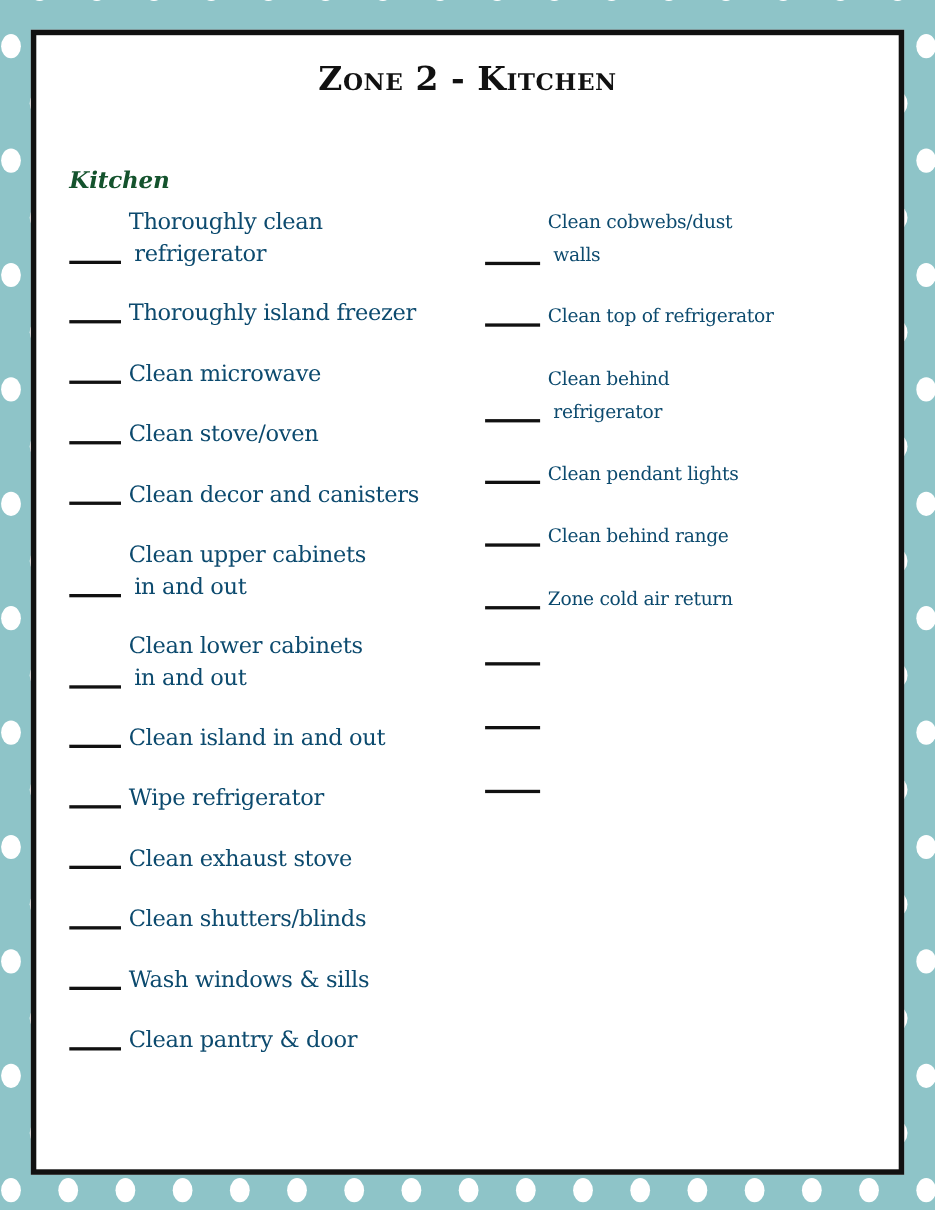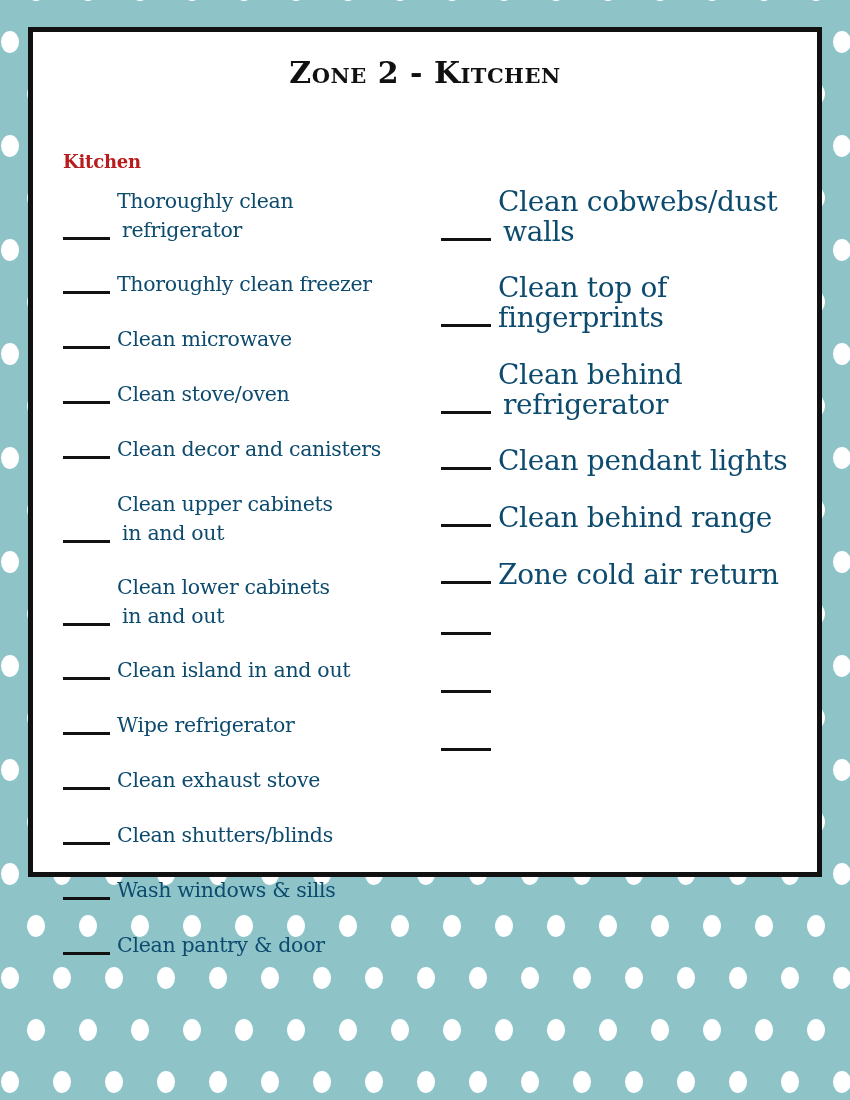--- a/index.html
+++ b/index.html
@@ -25,21 +25,21 @@
     height: 1100px;
     z-index: 0;
   }
 
   
   #sheet {
     position: absolute;
     left: 28px;
     top: 27px;
     width: 794px;
-    height: 850px;
+    height: 1041px;
     box-sizing: border-box;
     background: #ffffff;
     border: 5px solid #111111;
     z-index: 2;
   }
 
   #sheet-inner {
     position: relative;
     width: 100%;
     height: 100%;
@@ -62,23 +62,24 @@
     white-space: nowrap;
   }
 
   
   .section-heading {
     position: absolute;
     left: 30px;
     top: 119px;
     font-family: "DejaVu Serif", "Liberation Serif", serif;
     font-weight: bold;
-    font-size: 18px;
+    font-size: 21px;
     letter-spacing: -0.2px;
-    color: #b91c1c;
+    color: #14532d;
+    font-style: italic;
   }
 
   
   .column {
     position: absolute;
     top: 155px;
   }
   #col-left  { left: 30px;  width: 370px; }
   #col-right { left: 408px; width: 360px; }
 
@@ -115,21 +116,21 @@
     font-weight: normal;
     color: #0c4a6e;
     letter-spacing: -0.3px;
   }
 
   #col-left .item-text {
     font-size: 20.5px;
     line-height: 29px;
   }
   #col-right .item-text {
-    font-size: 28px;
+    font-size: 17px;
     line-height: 30px;
   }
 
   .item-text .cont {
     display: block;
     padding-left: 5px;
   }
 
   
   #col-left  .check-item { margin-bottom: 26px; }
@@ -594,21 +595,21 @@
     <div class="column" id="col-left">
         <div class="check-item two-line">
           <div class="check-line-wrap">
             <span class="blank-line"></span>
             <span class="item-text">Thoroughly clean<span class="cont">refrigerator</span></span>
           </div>
         </div>
         <div class="check-item">
           <div class="check-line-wrap">
             <span class="blank-line"></span>
-            <span class="item-text">Thoroughly clean freezer</span>
+            <span class="item-text">Thoroughly island freezer</span>
           </div>
         </div>
         <div class="check-item">
           <div class="check-line-wrap">
             <span class="blank-line"></span>
             <span class="item-text">Clean microwave</span>
           </div>
         </div>
         <div class="check-item">
           <div class="check-line-wrap">
@@ -674,21 +675,21 @@
     <div class="column" id="col-right">
         <div class="check-item two-line">
           <div class="check-line-wrap">
             <span class="blank-line"></span>
             <span class="item-text">Clean cobwebs/dust<span class="cont">walls</span></span>
           </div>
         </div>
         <div class="check-item">
           <div class="check-line-wrap">
             <span class="blank-line"></span>
-            <span class="item-text">Clean top of fingerprints</span>
+            <span class="item-text">Clean top of refrigerator</span>
           </div>
         </div>
         <div class="check-item two-line">
           <div class="check-line-wrap">
             <span class="blank-line"></span>
             <span class="item-text">Clean behind<span class="cont">refrigerator</span></span>
           </div>
         </div>
         <div class="check-item">
           <div class="check-line-wrap">

